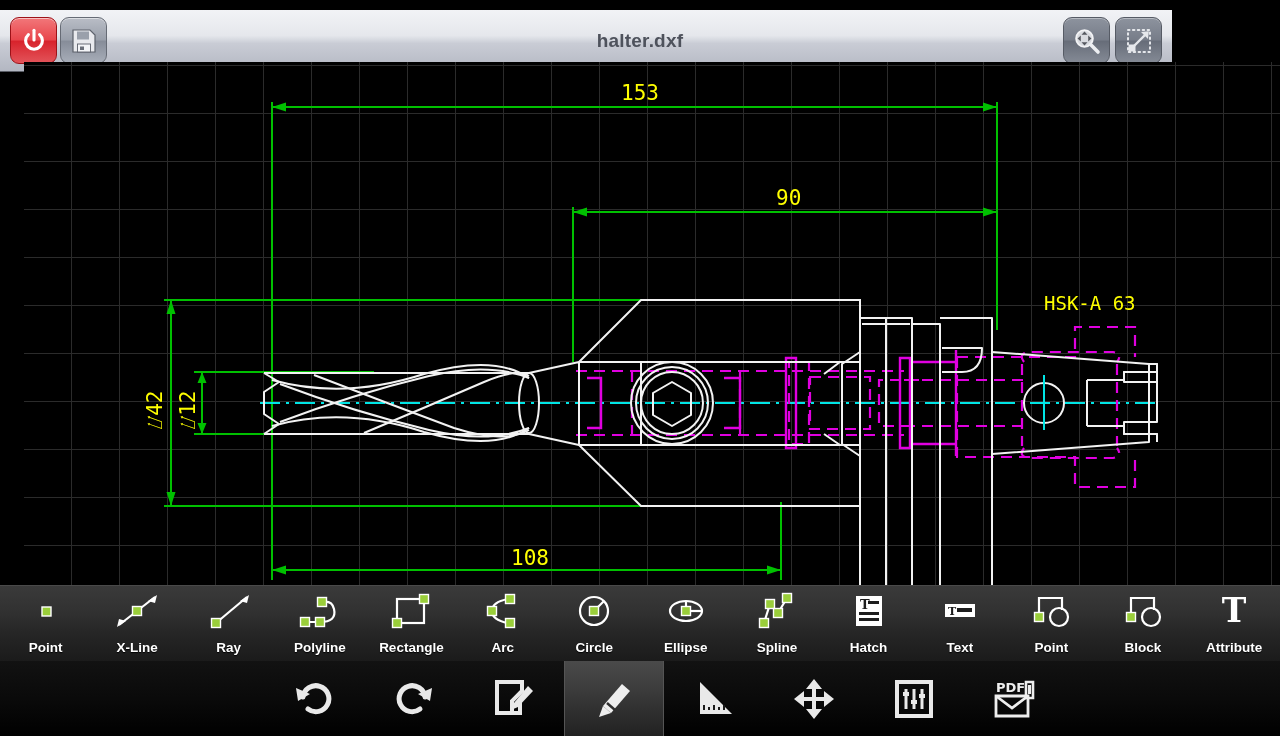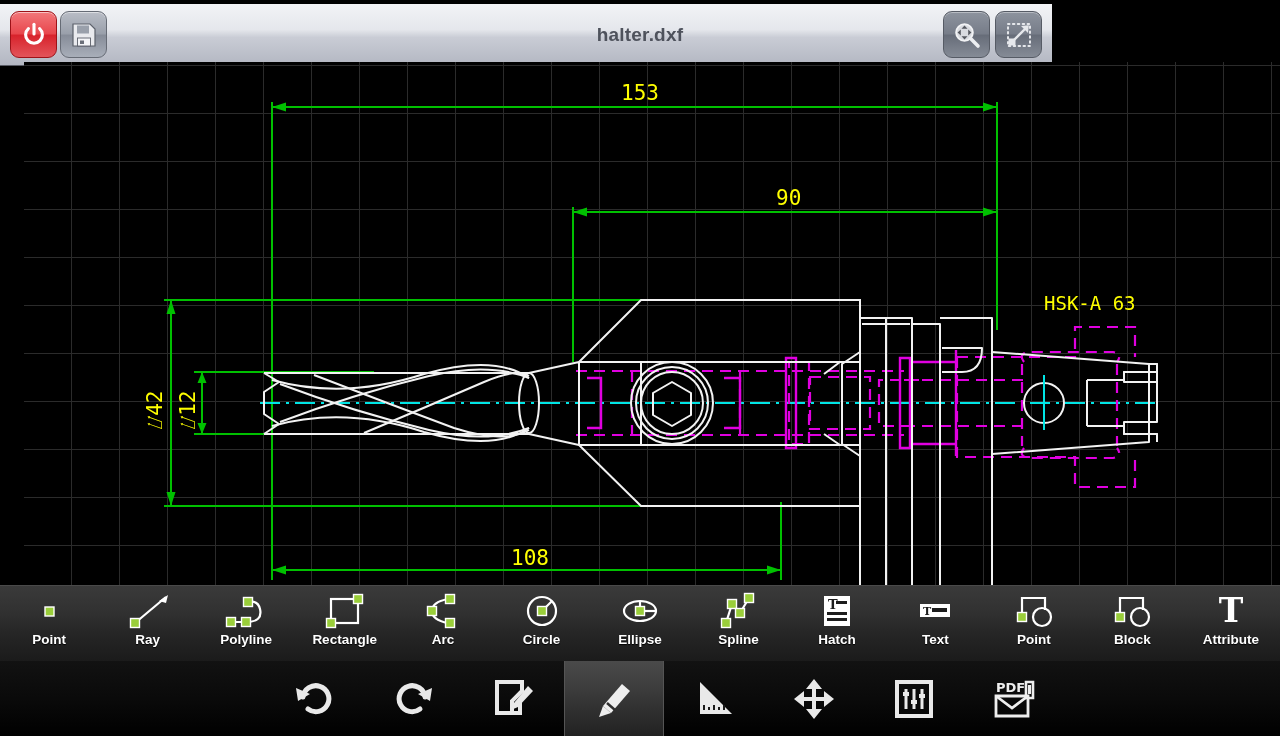--- a/index.html
+++ b/index.html
@@ -7,21 +7,21 @@
     width: 1280px; height: 736px;
     overflow: hidden;
     background: #000;
     font-family: "Liberation Sans", sans-serif;
     -webkit-font-smoothing: antialiased;
   }
   #app { position: relative; width: 1280px; height: 736px; }
 
   
   #titlebar {
-    position: absolute; left: 0; top: 4px; width: 1052px; height: 62px;
+    position: absolute; left: 0; top: 10px; width: 1172px; height: 62px;
     background: linear-gradient(to bottom, #f2f3f6 0%, #e5e7ec 42%, #c9ccd5 55%, #b3b7c2 100%);
     border-bottom: 1px solid #5a5d66;
     display: flex; align-items: center;
   }
   #title-text {
     position: absolute; left: 0; top: 0; width: 1280px; height: 62px;
     display: flex; align-items: center; justify-content: center;
     font-size: 19px; font-weight: bold; color: #4e525c;
     letter-spacing: .2px; pointer-events: none;
   }
@@ -80,21 +80,21 @@
     display: flex; flex-direction: column;
     align-items: center; justify-content: flex-start;
     padding-top: 5px; cursor: pointer;
   }
   .tool .glyph {
     height: 40px; width: 56px;
     display: flex; align-items: center; justify-content: center;
   }
   .tool .tlabel {
     font-size: 13.5px; font-weight: bold; color: #fff;
-    text-shadow: 0 1px 1px #000; margin-top: 1px; white-space: nowrap;
+    text-shadow: 0 1px 1px #000; margin-top: 9px; white-space: nowrap;
   }
 
   
   #bottombar {
     position: absolute; left: 0; top: 661px; width: 1280px; height: 75px;
     background: linear-gradient(to bottom, #121212 0%, #0a0a0a 50%, #000 100%);
     display: flex; align-items: stretch; justify-content: center; padding-left: 48px;
   }
   .bbtn {
     width: 100px; height: 75px;
@@ -328,20 +328,31 @@
     <div class="tool">
       <span class="glyph">
         <svg width="56" height="40" viewBox="0 0 56 40">
             <rect class="gsq" x="24" y="16" width="9" height="9"></rect>
           </svg>
       </span>
       <span class="tlabel">Point</span>
     </div>
 
 
+    <div class="tool">
+      <span class="glyph">
+        <svg width="56" height="40" viewBox="0 0 56 40">
+          <line class="wstroke" x1="10" y1="34" x2="46" y2="6"></line>
+          <path d="M8 36 l2 -8 l7 2 z" fill="#fff"></path>
+          <path d="M48 4 l-2 8 l-7 -2 z" fill="#fff"></path>
+          <rect class="gsq" x="23.5" y="15.5" width="9" height="9"></rect>
+        </svg>
+      </span>
+      <span class="tlabel">X-Line</span>
+    </div>
 
     <div class="tool">
       <span class="glyph">
         <svg width="56" height="40" viewBox="0 0 56 40">
           <line class="wstroke" x1="15" y1="32" x2="46" y2="6"></line>
           <path d="M48 4 l-2 8 l-7 -2 z" fill="#fff"></path>
           <rect class="gsq" x="10.5" y="27.5" width="9" height="9"></rect>
         </svg>
       </span>
       <span class="tlabel">Ray</span>

